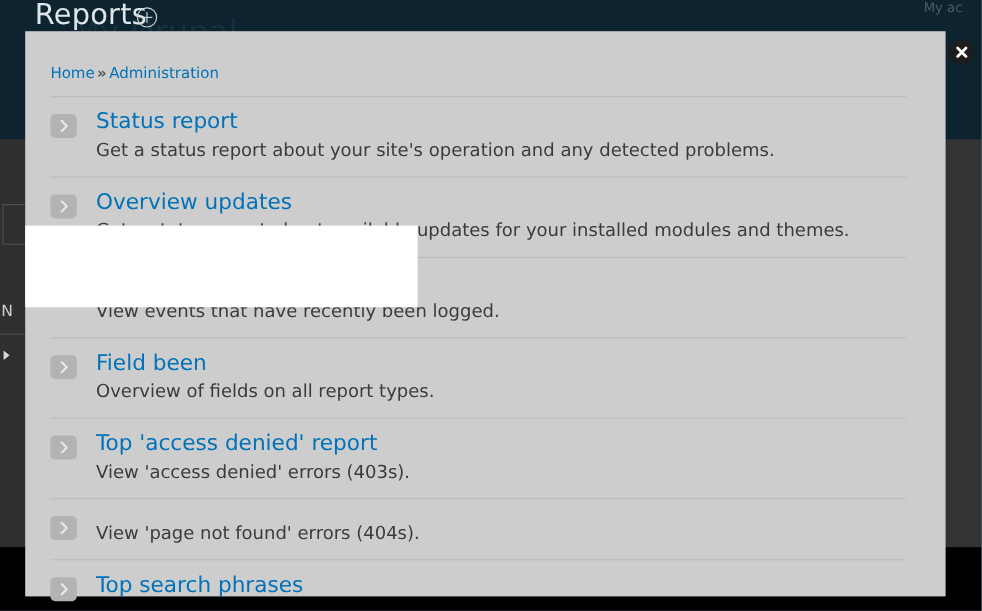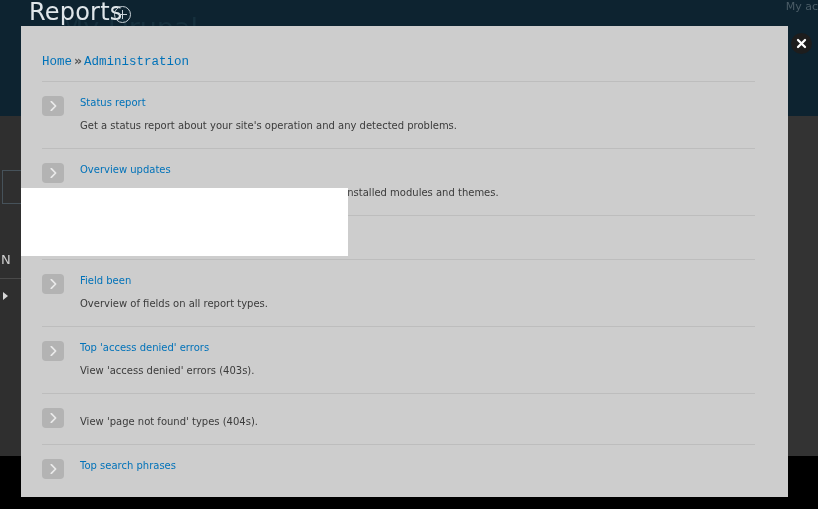--- a/index.html
+++ b/index.html
@@ -30,21 +30,21 @@
     content: ""; position: absolute; width: 9px; height: 1.6px; background: #c9d2d8;
   }
   #bg-target-icon::after {
     content: ""; position: absolute; width: 1.6px; height: 9px; background: #c9d2d8;
   }
   #bg-slogan {
     position: absolute; left: 60px; top: 12px;
     font-size: 27px; color: #16303d; font-weight: normal;
   }
   #bg-myaccount {
-    position: absolute; right: 0; top: 0px;
+    position: absolute; right: 16px; top: 0px;
     font-size: 11px; color: #4a5c66;
   }
   #bg-main {
     position: absolute; left: 0; top: 116px; width: 818px; height: 340px;
     background: #333333;
   }
   #bg-left-col {
     position: absolute; left: 0; top: 116px; width: 22px; height: 340px;
     background: #2f2f2f;
   }
@@ -103,46 +103,46 @@
   #close-button svg { display: block; }
 
   
   .breadcrumb {
     position: relative; z-index: 8;
     font-size: 12.5px; color: #0072b9;
     padding-bottom: 12px;
     border-bottom: 1px solid #bdbdbd;
     margin-right: 12px;
   }
-  .breadcrumb a { color: #0072b9; text-decoration: none; font-family: Liberation Mono, monospace; }
+  .breadcrumb a { color: #0072b9; text-decoration: none; }
   .breadcrumb .sep { color: #555; padding: 0 2px; font-weight: bold; }
 
   
   .admin-list { position: relative; z-index: 8; margin-right: 12px; }
   .admin-item {
     position: relative;
     padding: 13px 0 14px 38px;
     border-bottom: 1px solid #bdbdbd;
   }
   .admin-item:last-child { border-bottom: none; }
   .item-icon {
     position: absolute; left: 0px; top: 14px;
     width: 22px; height: 20px; border-radius: 4px;
     background: #b3b3b3;
     display: flex; align-items: center; justify-content: center;
   }
   .item-icon svg { display: block; }
   .item-title {
     display: block;
-    font-size: 10px; color: #0072b9; text-decoration: none;
+    font-size: 18px; color: #0072b9; text-decoration: none;
     line-height: 16px;
   }
   .item-desc {
     display: block; margin-top: 7px;
-    font-size: 10px; color: #3b3b3b; line-height: 16px;
+    font-size: 15px; color: #3b3b3b; line-height: 16px;
   }
 </style>
 </head>
 <body>
 
 <div id="bg-page">
   <div id="bg-topbar"></div>
   <div id="bg-slogan">My Drupal</div>
   <div id="bg-site-title">Reports</div>
   <div id="bg-target-icon"></div>
@@ -186,49 +186,50 @@
         <span class="item-desc">Get a status report about available updates for your installed modules and themes.</span>
       </div>
 
       <div class="admin-item" style="position: relative; z-index: 10;">
         <span class="item-icon">
           <svg width="7" height="10" viewBox="0 0 7 10">
               <path d="M1.3 0.6 L5.6 5 L1.3 9.4" fill="none" stroke="#eaeaea" stroke-width="1.7" stroke-linecap="round" stroke-linejoin="round"></path>
             </svg>
         </span>
         <a class="item-title" href="#">Recent log messages</a>
+        <span class="item-desc">View events that have recently been logged.</span>
       </div>
 
       <div class="admin-item">
         <span class="item-icon">
           <svg width="7" height="10" viewBox="0 0 7 10">
               <path d="M1.3 0.6 L5.6 5 L1.3 9.4" fill="none" stroke="#eaeaea" stroke-width="1.7" stroke-linecap="round" stroke-linejoin="round"></path>
             </svg>
         </span>
         <a class="item-title" href="#">Field been</a>
         <span class="item-desc">Overview of fields on all report types.</span>
       </div>
 
       <div class="admin-item">
         <span class="item-icon">
           <svg width="7" height="10" viewBox="0 0 7 10">
               <path d="M1.3 0.6 L5.6 5 L1.3 9.4" fill="none" stroke="#eaeaea" stroke-width="1.7" stroke-linecap="round" stroke-linejoin="round"></path>
             </svg>
         </span>
-        <a class="item-title" href="#">Top 'access denied' errors</a>
+        <a class="item-title" href="#">Top 'access denied' report</a>
         <span class="item-desc">View 'access denied' errors (403s).</span>
       </div>
 
       <div class="admin-item">
         <span class="item-icon">
           <svg width="7" height="10" viewBox="0 0 7 10">
               <path d="M1.3 0.6 L5.6 5 L1.3 9.4" fill="none" stroke="#eaeaea" stroke-width="1.7" stroke-linecap="round" stroke-linejoin="round"></path>
             </svg>
         </span>
-        <span class="item-desc">View 'page not found' types (404s).</span>
+        <span class="item-desc">View 'page not found' errors (404s).</span>
       </div>
 
       <div class="admin-item">
         <span class="item-icon">
           <svg width="7" height="10" viewBox="0 0 7 10">
               <path d="M1.3 0.6 L5.6 5 L1.3 9.4" fill="none" stroke="#eaeaea" stroke-width="1.7" stroke-linecap="round" stroke-linejoin="round"></path>
             </svg>
         </span>
         <a class="item-title" href="#">Top search phrases</a>
 

